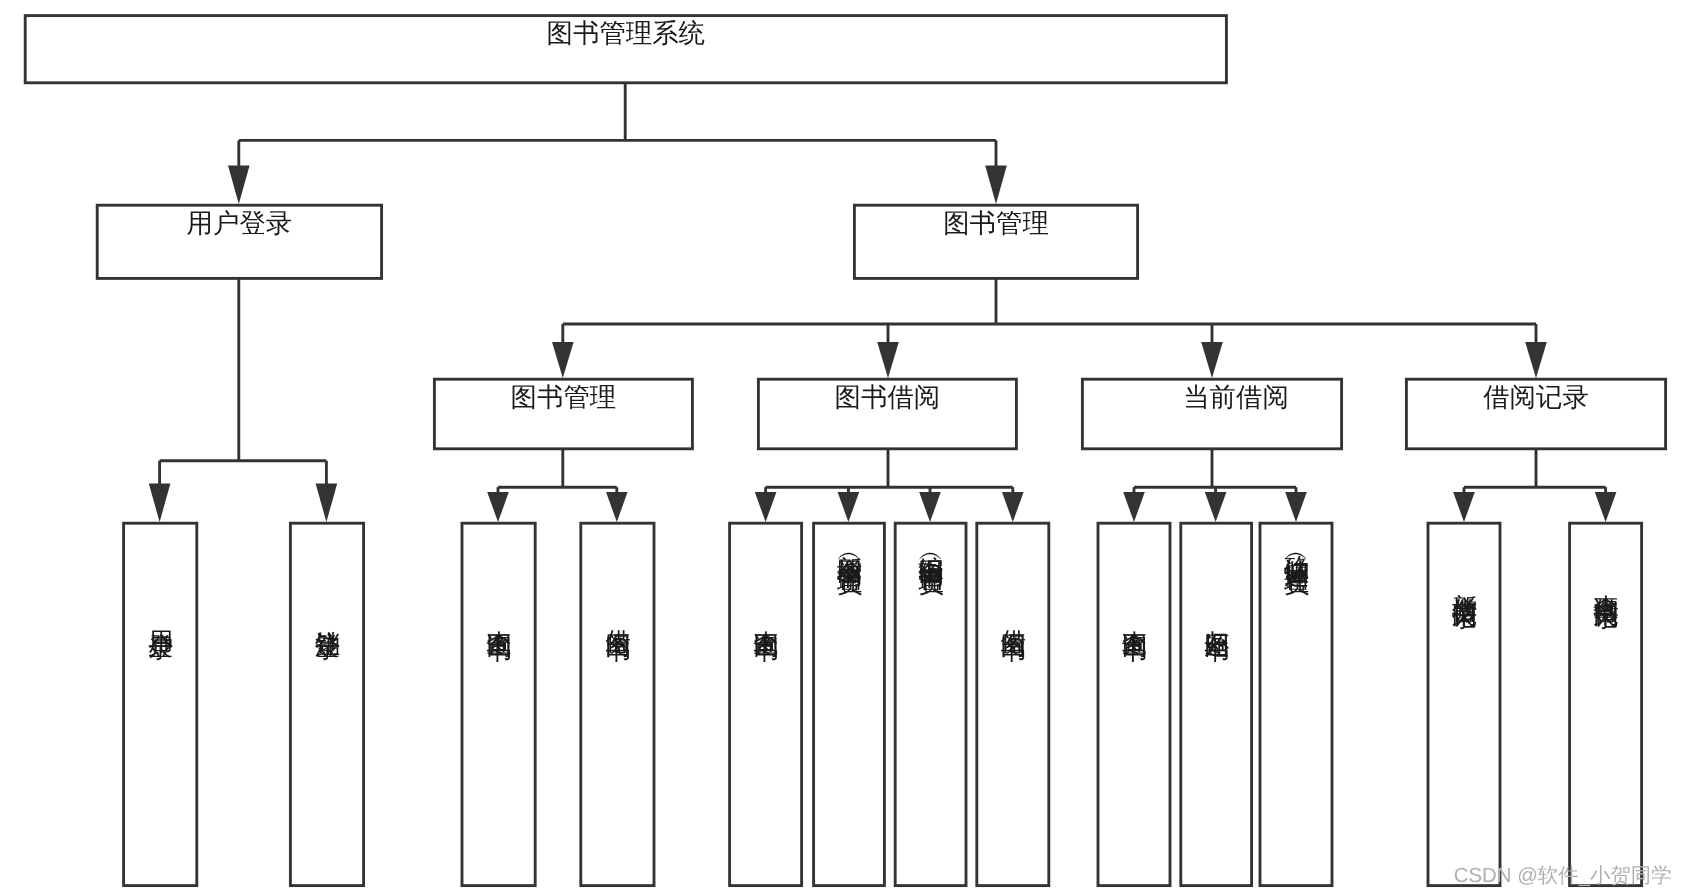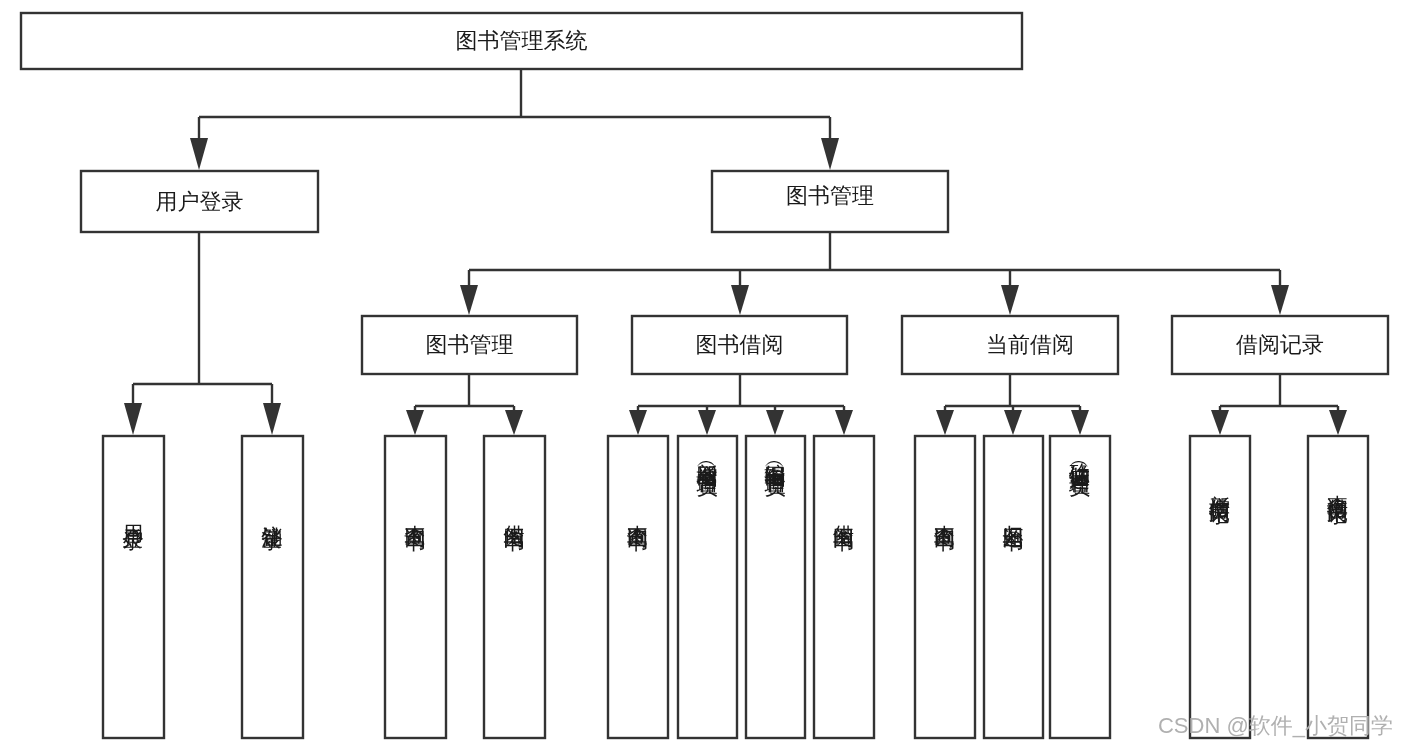--- a/index.html
+++ b/index.html
@@ -56,37 +56,37 @@
     font-family: "Liberation Sans", "DejaVu Sans", sans-serif;
     font-size: 21px;
     color: #1a1a1a;
     line-height: 1;
     letter-spacing: 2px;
     white-space: nowrap;
   }
   .horiz-wrap {
     position: absolute;
     display: flex;
-    align-items: center;
+    align-items: flex-start;
     justify-content: center;
     box-sizing: border-box;
     pointer-events: none;
   }
   .horiz-text {
     font-family: "Liberation Sans", "DejaVu Sans", sans-serif;
     font-size: 22px;
     color: #1a1a1a;
     white-space: nowrap;
   }
   .watermark {
     position: absolute;
     right: 12px;
     bottom: 6px;
     font-family: "Liberation Sans", "DejaVu Sans", sans-serif;
-    font-size: 22px;
+    font-size: 17px;
     color: #b0b0b0;
     white-space: nowrap;
     pointer-events: none;
   }
 </style>
 </head>
 <body>
 
 <div id="diagram-root">
 

